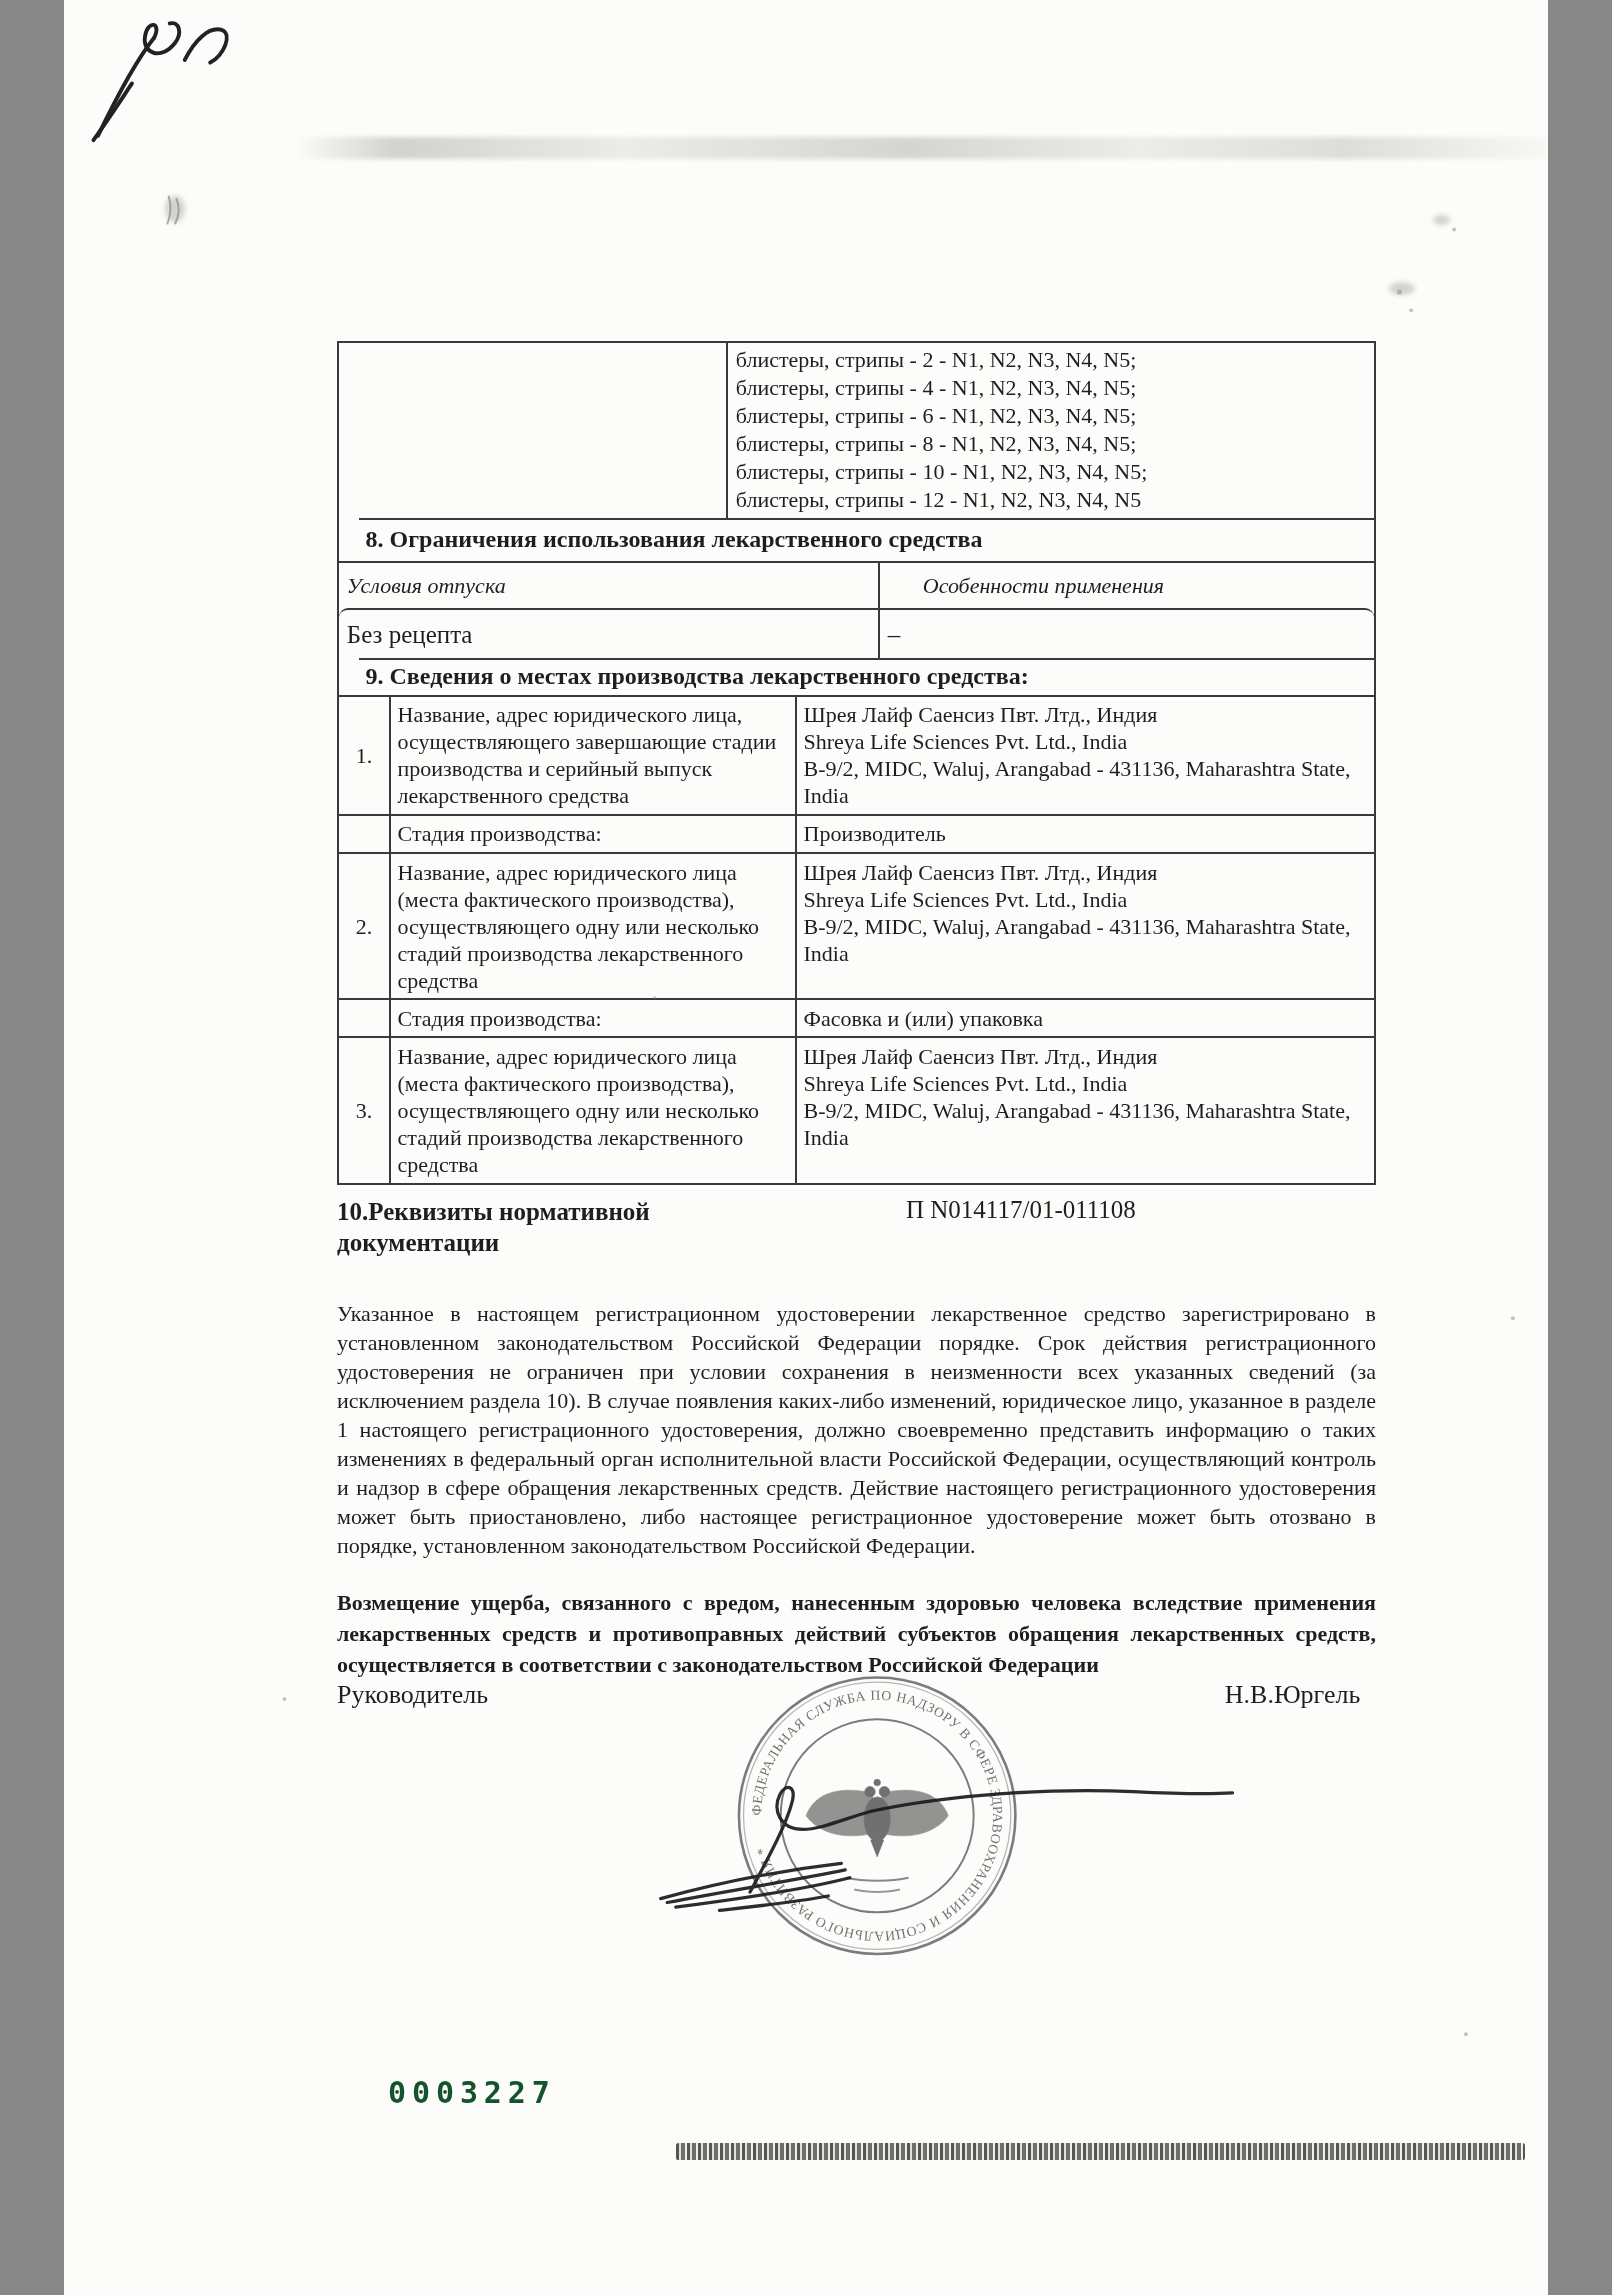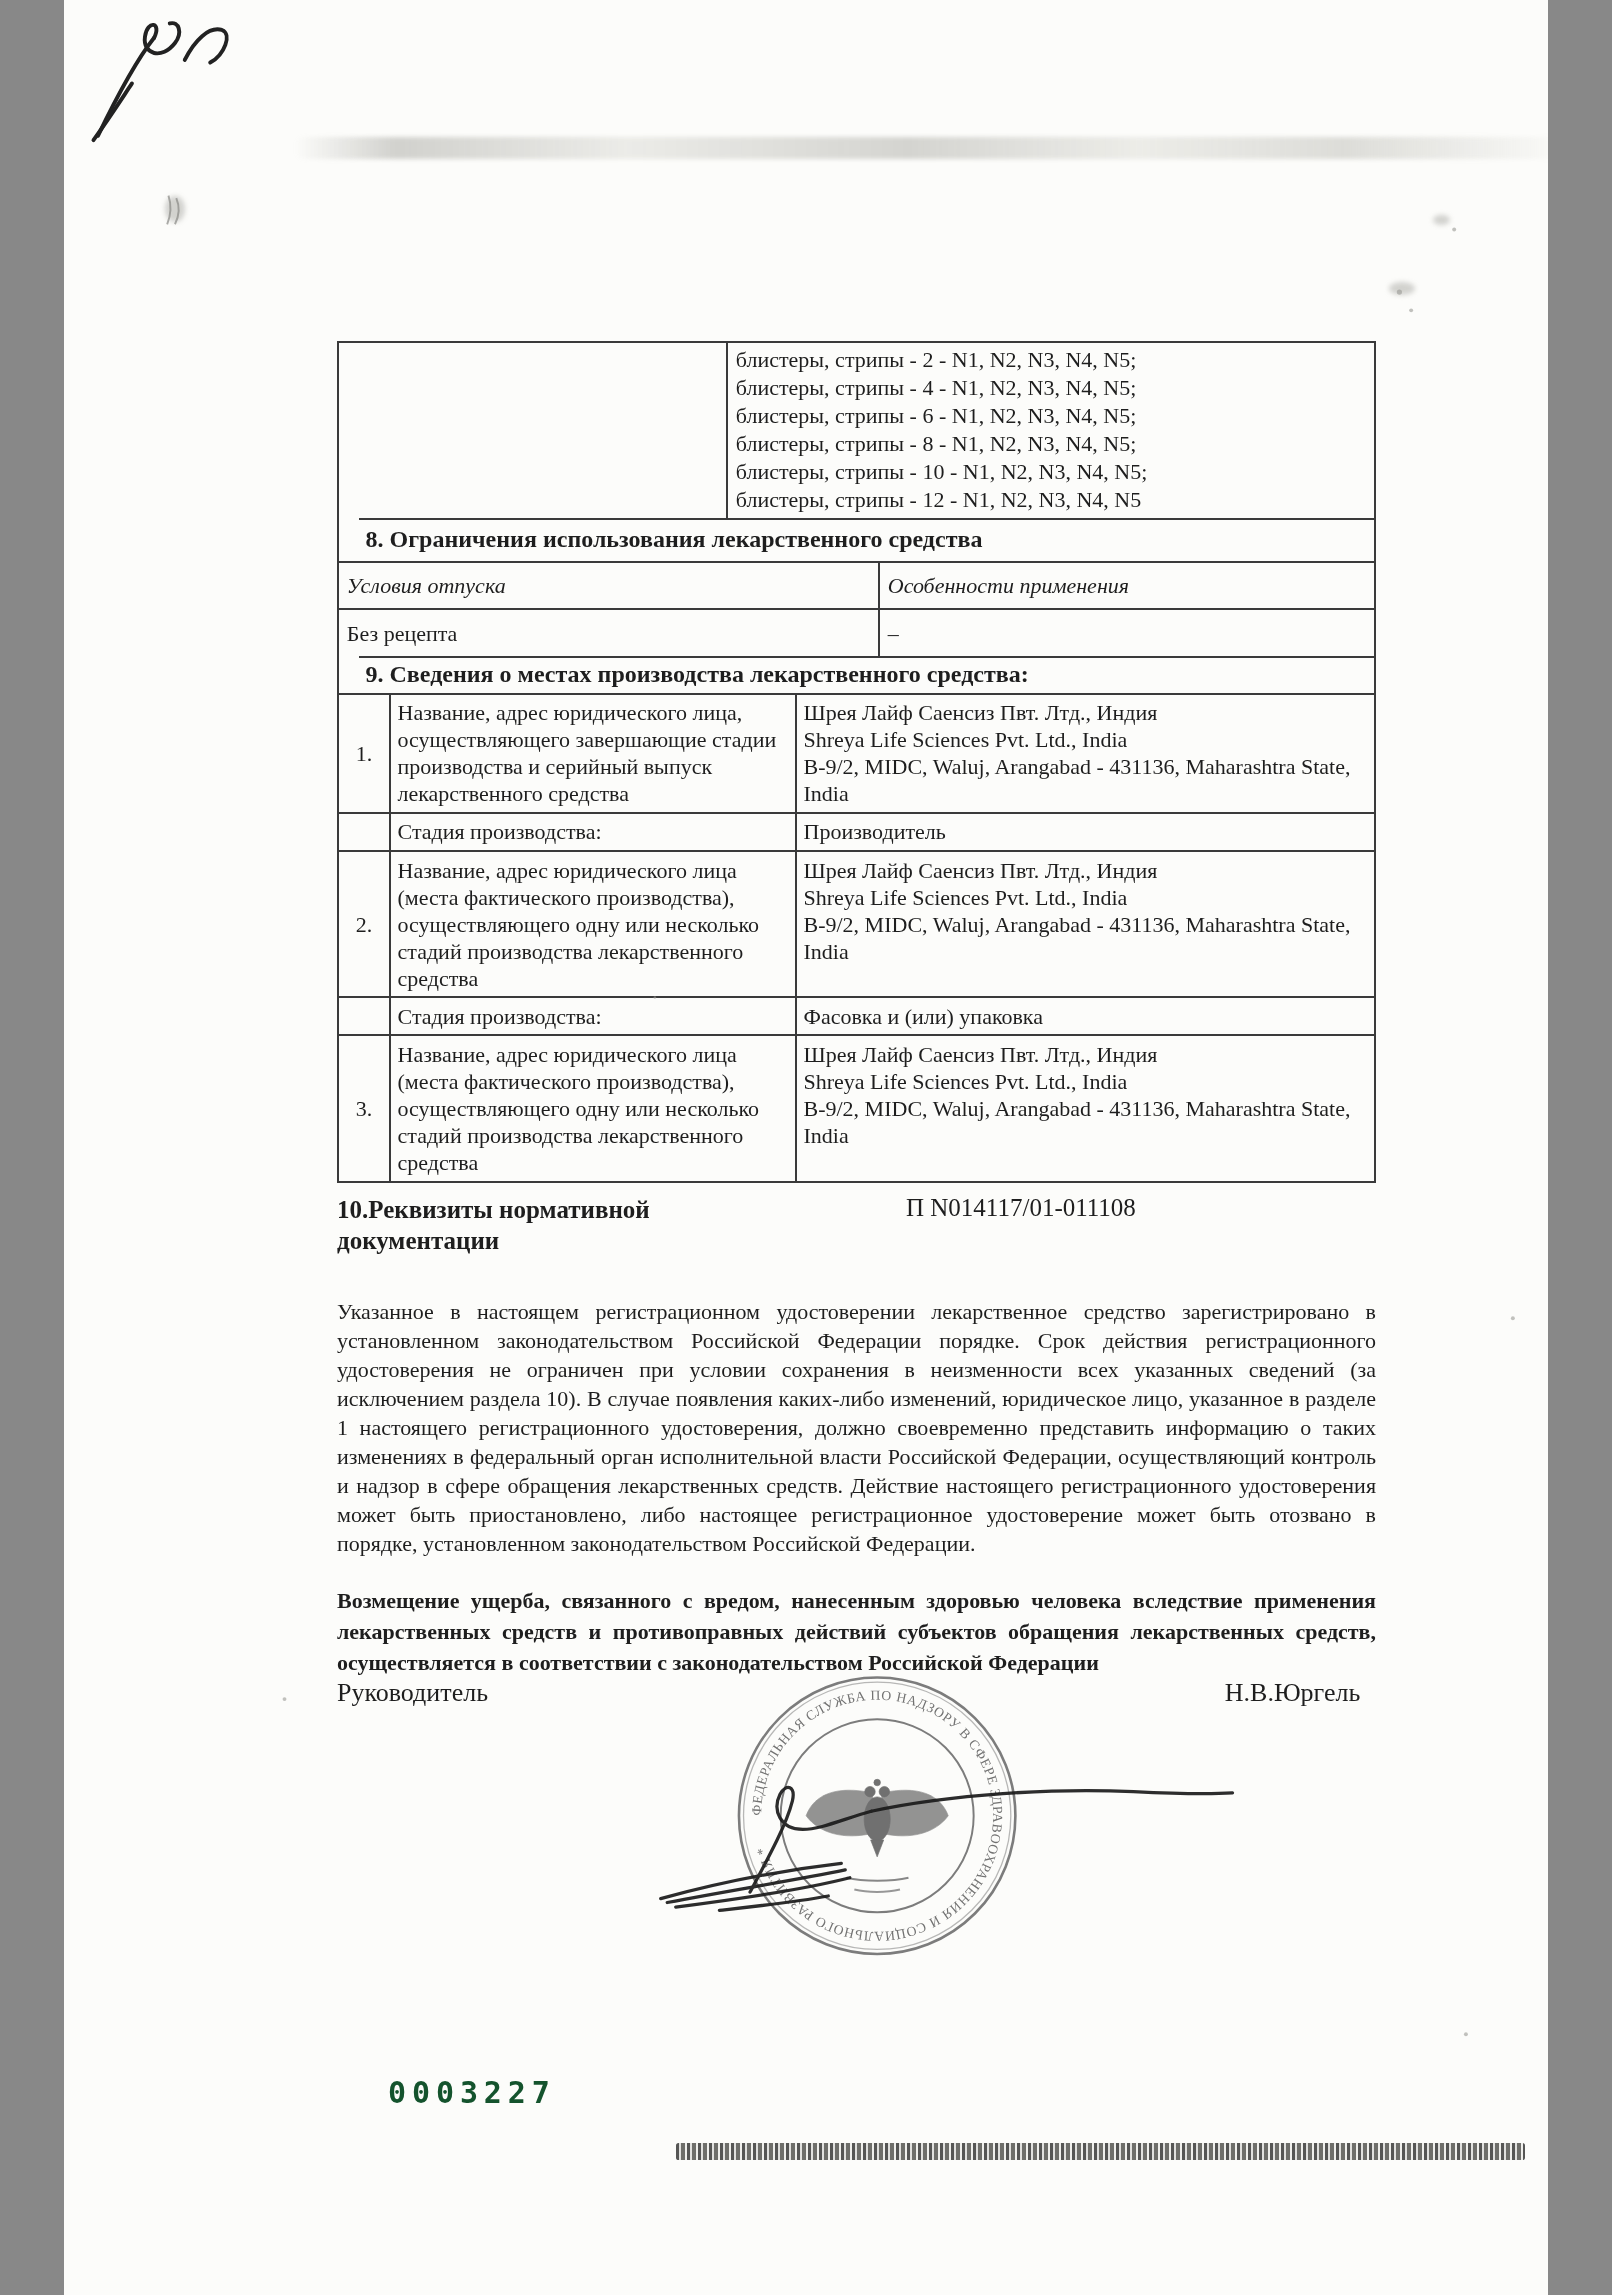--- a/index.html
+++ b/index.html
@@ -24,22 +24,22 @@
   }
   .smudge{position:absolute;background:rgba(120,120,115,.32);filter:blur(2.6px);border-radius:50%;}
   
   .doc{position:absolute;left:273px;top:341px;width:1039px;}
   .grid{border:2px solid #3a3a3a;}
   .frag{display:flex;}
   .frag-left{width:387px;border-right:2px solid #3a3a3a;}
   .frag-right{flex:1;padding:3.3px 3.9px 3.3px 7.8px;font-size:22px;line-height:28px;}
   .title-row{border-top:2px solid #3a3a3a;font-weight:bold;font-size:24px;padding:6.5px 5.2px 7.8px 6.5px;margin-left:20px;}
   .title-row.compact{padding:3.3px 5.2px 4.6px 6.5px;}
-  .t8 .hdr{display:flex;border-top:2px solid #3a3a3a;font-style:italic;font-size:22px;}
-  .t8 .val{display:flex;border-top:2px solid #3a3a3a;font-size:22px;}
+  .t8 .hdr{display:flex;border-top:2px solid #3a3a3a;font-style:italic;font-size:22px;gap:35px;}
+  .t8 .val{display:flex;border-top:2px solid #3a3a3a;font-size:25px;border-radius:9px;}
   .t8 .c1{width:526px;border-right:2px solid #3a3a3a;padding:10.4px 5.2px 9px 7.8px;}
   .t8 .c2{flex:1;padding:10.4px 5.2px 9px 7.8px;}
   .t9wrap{border-top:2px solid #3a3a3a;}
   table.t9{width:100%;border-collapse:collapse;border-style:hidden;font-size:22px;line-height:27px;}
   table.t9 td{border:2px solid #3a3a3a;vertical-align:top;padding:4.6px 6.5px;}
   table.t9 td.num{text-align:center;vertical-align:middle;padding:2.6px 1.3px;}
   
   .sec10{position:relative;margin-top:11.7px;height:72px;}
   .sec10 .t{font-weight:bold;font-size:25px;line-height:31px;width:391px;}
   .sec10 .n{position:absolute;left:569px;top:0;font-size:25px;}

